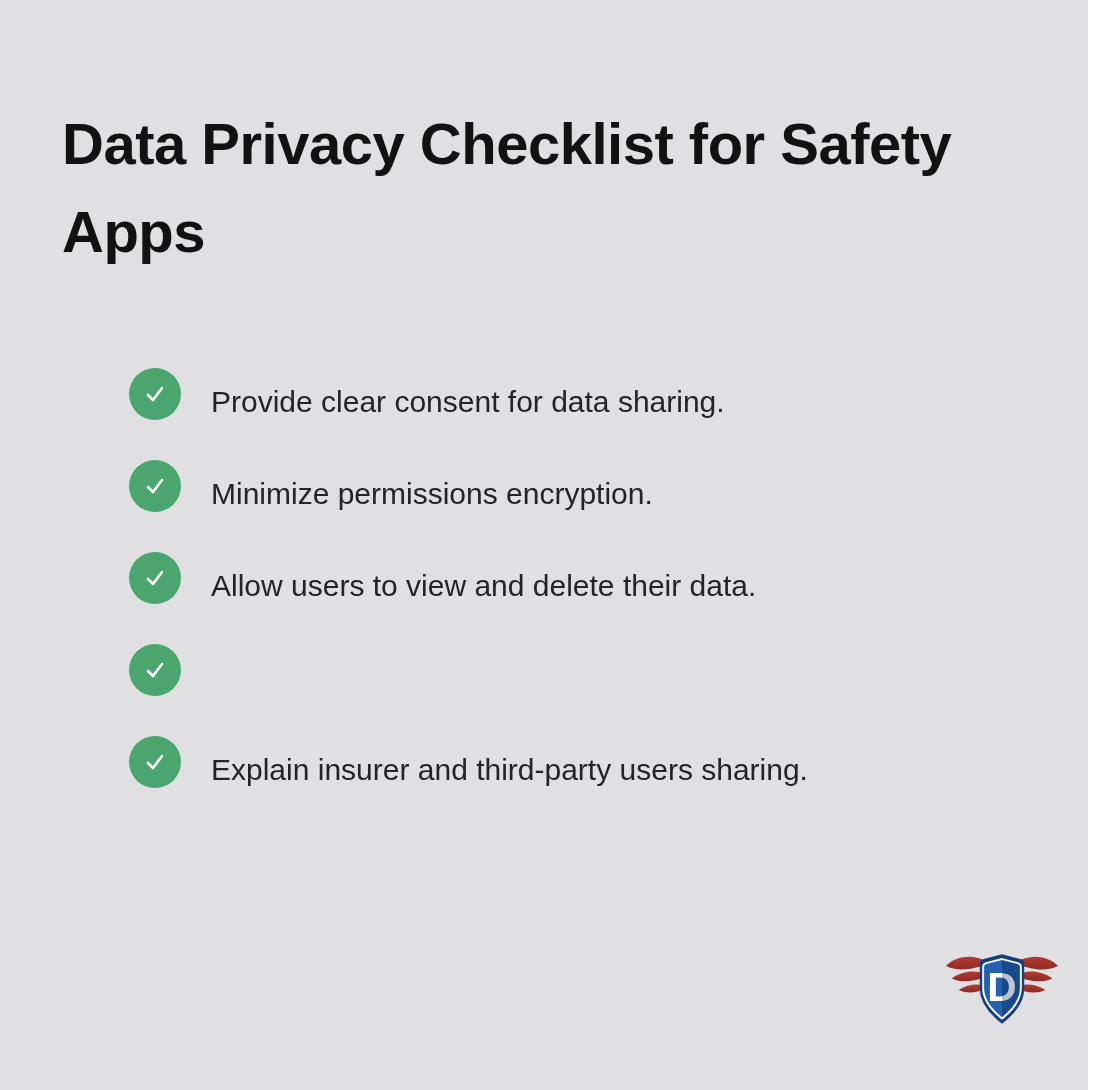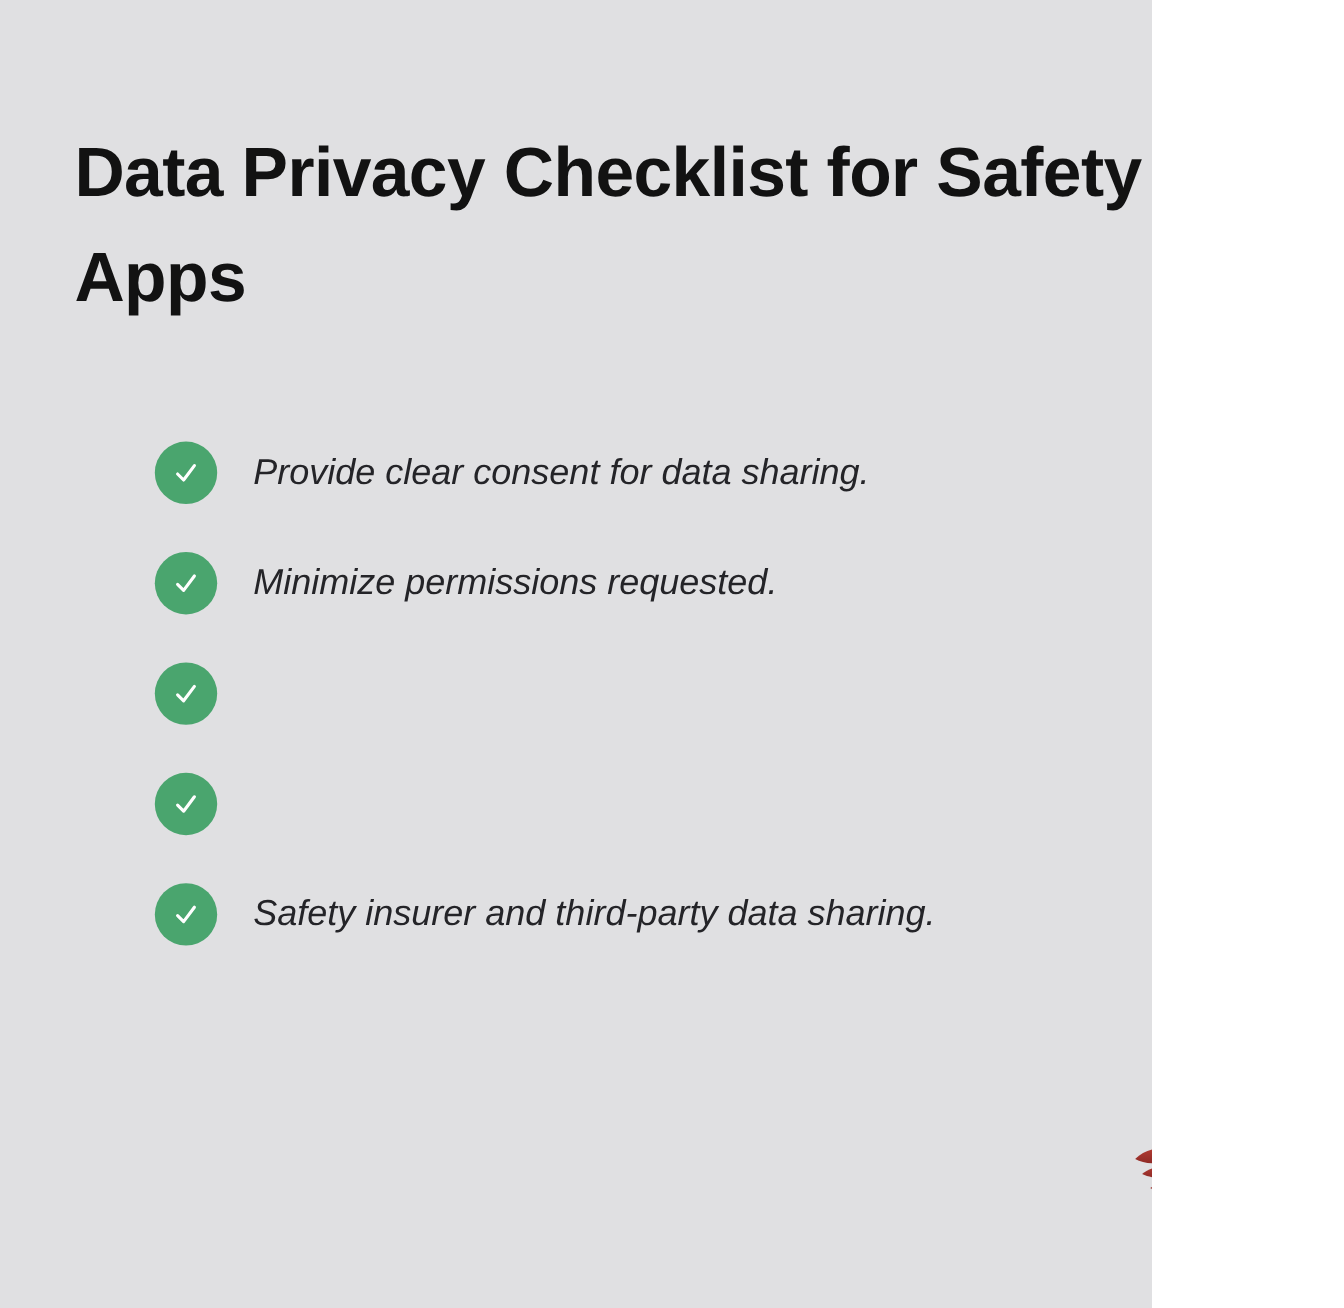--- a/index.html
+++ b/index.html
@@ -9,21 +9,21 @@
     --check-green:#4aa56e;
     --check-mark:#ffffff;
     --wing-red:#a5342c;
     --shield-dark:#163f78;
     --shield-blue:#1e55a0;
   }
   *{margin:0;padding:0;box-sizing:border-box;}
   html,body{background:#ffffff;}
   .canvas{
     position:relative;
-    width:960px;
+    width:1088px;
     height:1090px;
     background:var(--bg);
     overflow:hidden;
     font-family:"Liberation Sans", sans-serif;
   }
   .title{
     position:absolute;
     left:62px;
     top:100px;
     width:920px;
@@ -36,24 +36,23 @@
   .list{
     position:absolute;
     left:129px;
     top:368px;
     display:flex;
     flex-direction:column;
     gap:40px;
   }
   .row{
     display:flex;
-    align-items:center;
+    align-items:flex-end;
     gap:30px;
     height:52px;
-    font-style:italic;
   }
   .check{
     flex:0 0 52px;
     width:52px;
     height:52px;
     border-radius:50%;
     background:var(--check-green);
     display:flex;
     align-items:center;
     justify-content:center;
@@ -91,46 +90,47 @@
     <span class="label">Provide clear consent for data sharing.</span>
   </div>
 
 
   <div class="row">
     <span class="check">
       <svg width="26" height="26" viewBox="0 0 26 26">
         <polyline points="6,14 11,19 20,7" fill="none" stroke="var(--check-mark)" stroke-width="2.6" stroke-linecap="round" stroke-linejoin="round"></polyline>
       </svg>
     </span>
-    <span class="label">Minimize permissions requested.</span>
+    <span class="label">Minimize permissions encryption.</span>
+  </div>
+
+  <div class="row">
+    <span class="check">
+      <svg width="26" height="26" viewBox="0 0 26 26">
+        <polyline points="6,14 11,19 20,7" fill="none" stroke="var(--check-mark)" stroke-width="2.6" stroke-linecap="round" stroke-linejoin="round"></polyline>
+      </svg>
+    </span>
+    <span class="label">Allow users to view and delete their data.</span>
   </div>
 
   <div class="row">
     <span class="check">
       <svg width="26" height="26" viewBox="0 0 26 26">
         <polyline points="6,14 11,19 20,7" fill="none" stroke="var(--check-mark)" stroke-width="2.6" stroke-linecap="round" stroke-linejoin="round"></polyline>
       </svg>
     </span>
   </div>
 
   <div class="row">
     <span class="check">
       <svg width="26" height="26" viewBox="0 0 26 26">
         <polyline points="6,14 11,19 20,7" fill="none" stroke="var(--check-mark)" stroke-width="2.6" stroke-linecap="round" stroke-linejoin="round"></polyline>
       </svg>
     </span>
-  </div>
-
-  <div class="row">
-    <span class="check">
-      <svg width="26" height="26" viewBox="0 0 26 26">
-        <polyline points="6,14 11,19 20,7" fill="none" stroke="var(--check-mark)" stroke-width="2.6" stroke-linecap="round" stroke-linejoin="round"></polyline>
-      </svg>
-    </span>
-    <span class="label">Safety insurer and third-party data sharing.</span>
+    <span class="label">Explain insurer and third-party users sharing.</span>
   </div>
 </div>
 
   <div class="logo">
     <svg viewBox="0 0 120 82">
       <defs>
         <linearGradient id="shieldGrad" x1="0" y1="0" x2="1" y2="0">
           <stop offset="0" stop-color="#2360ae"></stop>
           <stop offset="0.5" stop-color="#2360ae"></stop>
           <stop offset="0.5" stop-color="#17498c"></stop>

